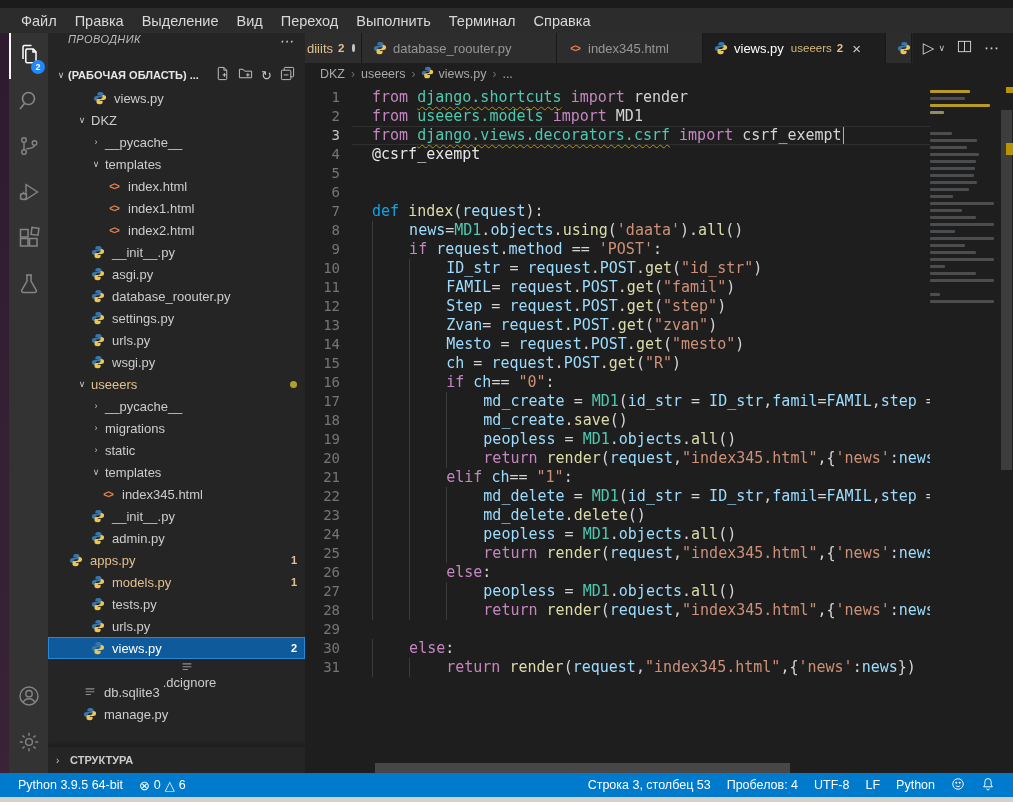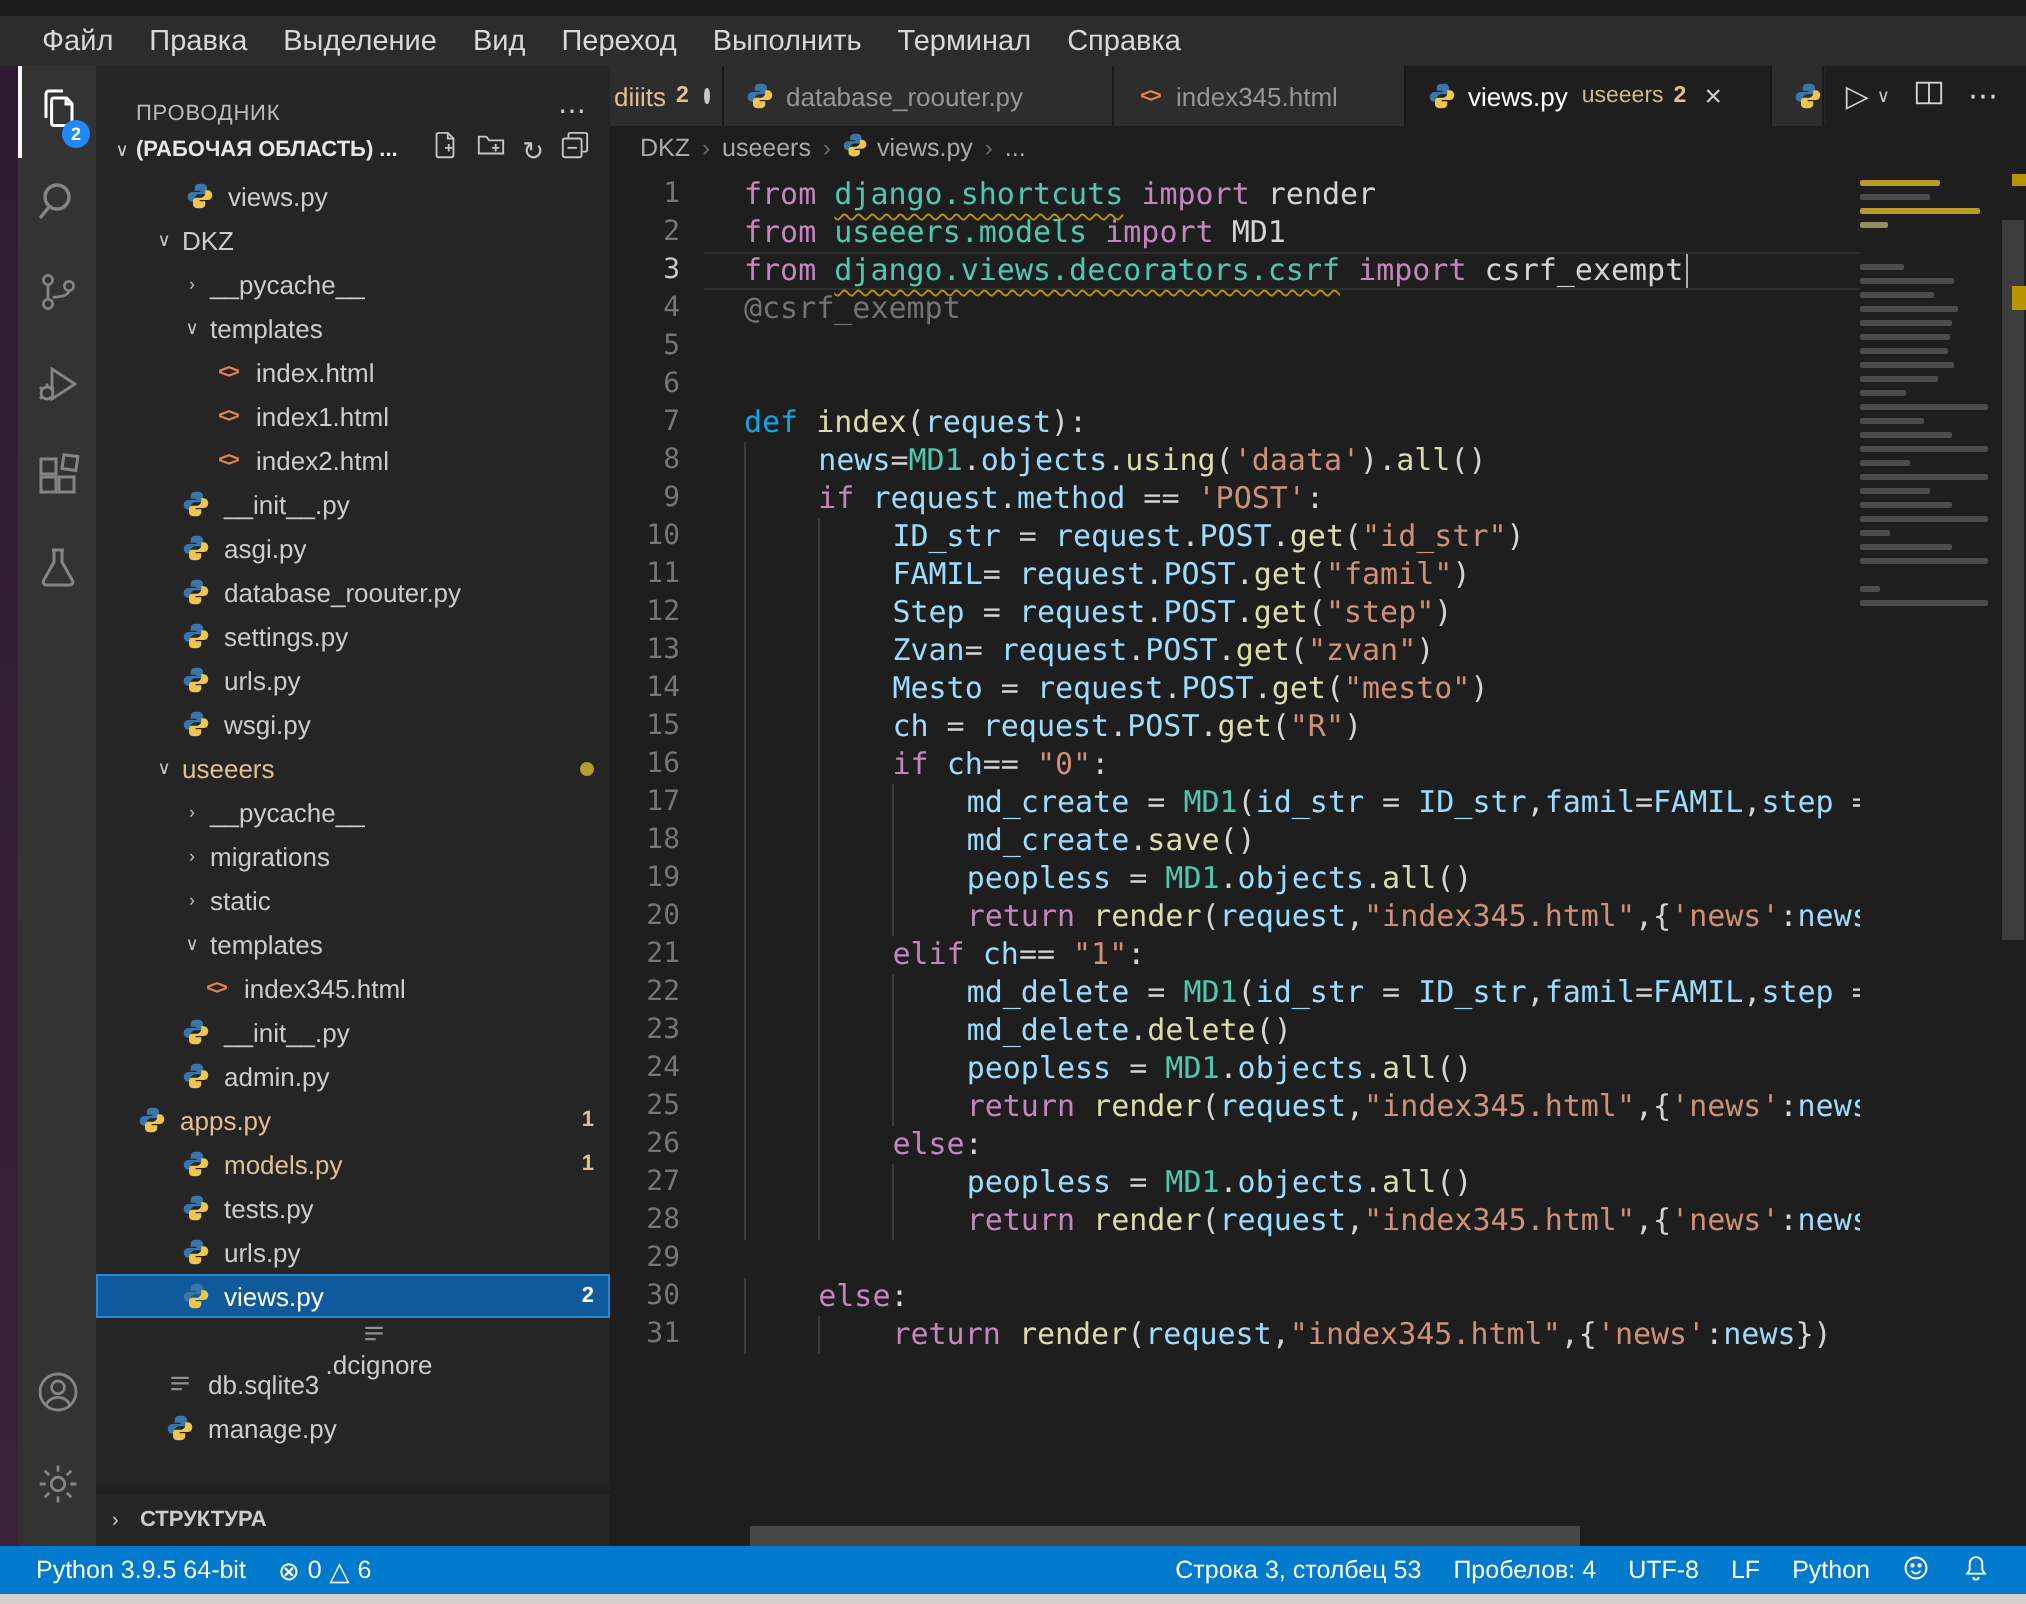--- a/index.html
+++ b/index.html
@@ -19,21 +19,21 @@
                display:flex;flex-direction:column;align-items:center;}
   .act-item{position:relative;width:39px;height:46px;display:flex;align-items:center;justify-content:center;color:#858585;}
   .act-item.active{color:#ffffff;box-shadow:inset 2px 0 0 #ffffff;}
   .act-item svg{width:24px;height:24px;}
   .act-badge{position:absolute;right:3px;bottom:5px;background:#2188ff;color:#fff;font-size:9px;
              min-width:14px;height:14px;border-radius:8px;display:flex;align-items:center;justify-content:center;font-weight:bold;}
   .act-bottom{margin-top:auto;margin-bottom:6px;display:flex;flex-direction:column;align-items:center;}
   
   .sidebar{position:absolute;left:48px;top:33px;width:257px;height:740px;background:#252526;
            display:flex;flex-direction:column;overflow:hidden;}
-  .sb-title{height:30px;display:flex;align-items:flex-end;padding:0 12px 0 20px;flex:0 0 auto;}
+  .sb-title{height:30px;display:flex;align-items:flex-start;padding:0 12px 0 20px;flex:0 0 auto;font-style:italic;}
   .sb-title-text{color:#bbbbbb;font-size:11px;letter-spacing:.4px;}
   .sb-more{margin-left:auto;color:#cccccc;font-size:14px;}
   .ws-header{height:24px;display:flex;align-items:center;padding:0 10px 0 6px;flex:0 0 auto;color:#e7e7e7;}
   .ws-chev{font-size:9px;color:#cccccc;width:14px;text-align:center;}
   .ws-label{font-size:11px;font-weight:bold;white-space:nowrap;}
   .ws-actions{margin-left:auto;display:flex;gap:8px;align-items:center;color:#c5c5c5;}
   .ws-actions svg{width:15px;height:15px;}
   .ws-actions .tglyph{font-size:13px;line-height:15px;}
   .tree{flex:1 1 auto;overflow:hidden;position:relative;}
   .titem{height:22px;display:flex;align-items:center;font-size:13px;color:#cccccc;
@@ -80,21 +80,21 @@
   .codewrap{flex:1 1 auto;display:flex;position:relative;overflow:hidden;
             font-family:"DejaVu Sans Mono",monospace;font-size:15px;}
   .gutter{width:47px;flex:0 0 auto;padding-top:3px;}
   .gnum{height:19px;line-height:19px;text-align:right;padding-right:12px;color:#767676;font-size:14px;}
   .gnum.cur{color:#c6c6c6;}
   .codelines{flex:0 0 578px;width:578px;overflow:hidden;padding-top:3px;position:relative;}
   .cl{height:19px;line-height:19px;white-space:pre;position:relative;padding-left:20px;}
   .cl.cur{box-shadow:inset 0 1px 0 #2f2f2f, inset 0 -1px 0 #2f2f2f;}
   .gspan{display:inline-block;width:4ch;height:19px;border-left:1px solid #3b3b3b;vertical-align:top;}
   .tk-k{color:#c586c0}.tk-d{color:#0ea5e9}.tk-f{color:#dcdcaa}.tk-c{color:#4ec9b0}
-  .tk-v{color:#9cdcfe}.tk-s{color:#ce9178}.tk-p{color:#d4d4d4}.tk-dec{color:#737373}
+  .tk-v{color:#9cdcfe}.tk-s{color:#ce9178}.tk-p{color:#d4d4d4}.tk-dec{color:#e5e5e5}
   .tk-cw{color:#4ec9b0;text-decoration:underline wavy #b89500 1px;text-underline-offset:4px;}
   .cursorbar{display:inline-block;width:1.5px;height:17px;background:#aeafad;vertical-align:middle;margin-left:1px;}
   
   .minimap{width:70px;flex:0 0 auto;padding-top:5px;}
   .mrow{height:3px;margin-bottom:4px;border-radius:1px;}
   .vscroll{width:13px;flex:0 0 auto;position:relative;background:#1e1e1e;}
   .vthumb{position:absolute;left:1px;width:11px;background:rgba(120,120,120,.35);}
   .vmark{position:absolute;background:#b89500;}
   .hscroll{position:absolute;left:70px;bottom:0;width:415px;height:10px;background:rgba(121,121,121,.45);}
   

